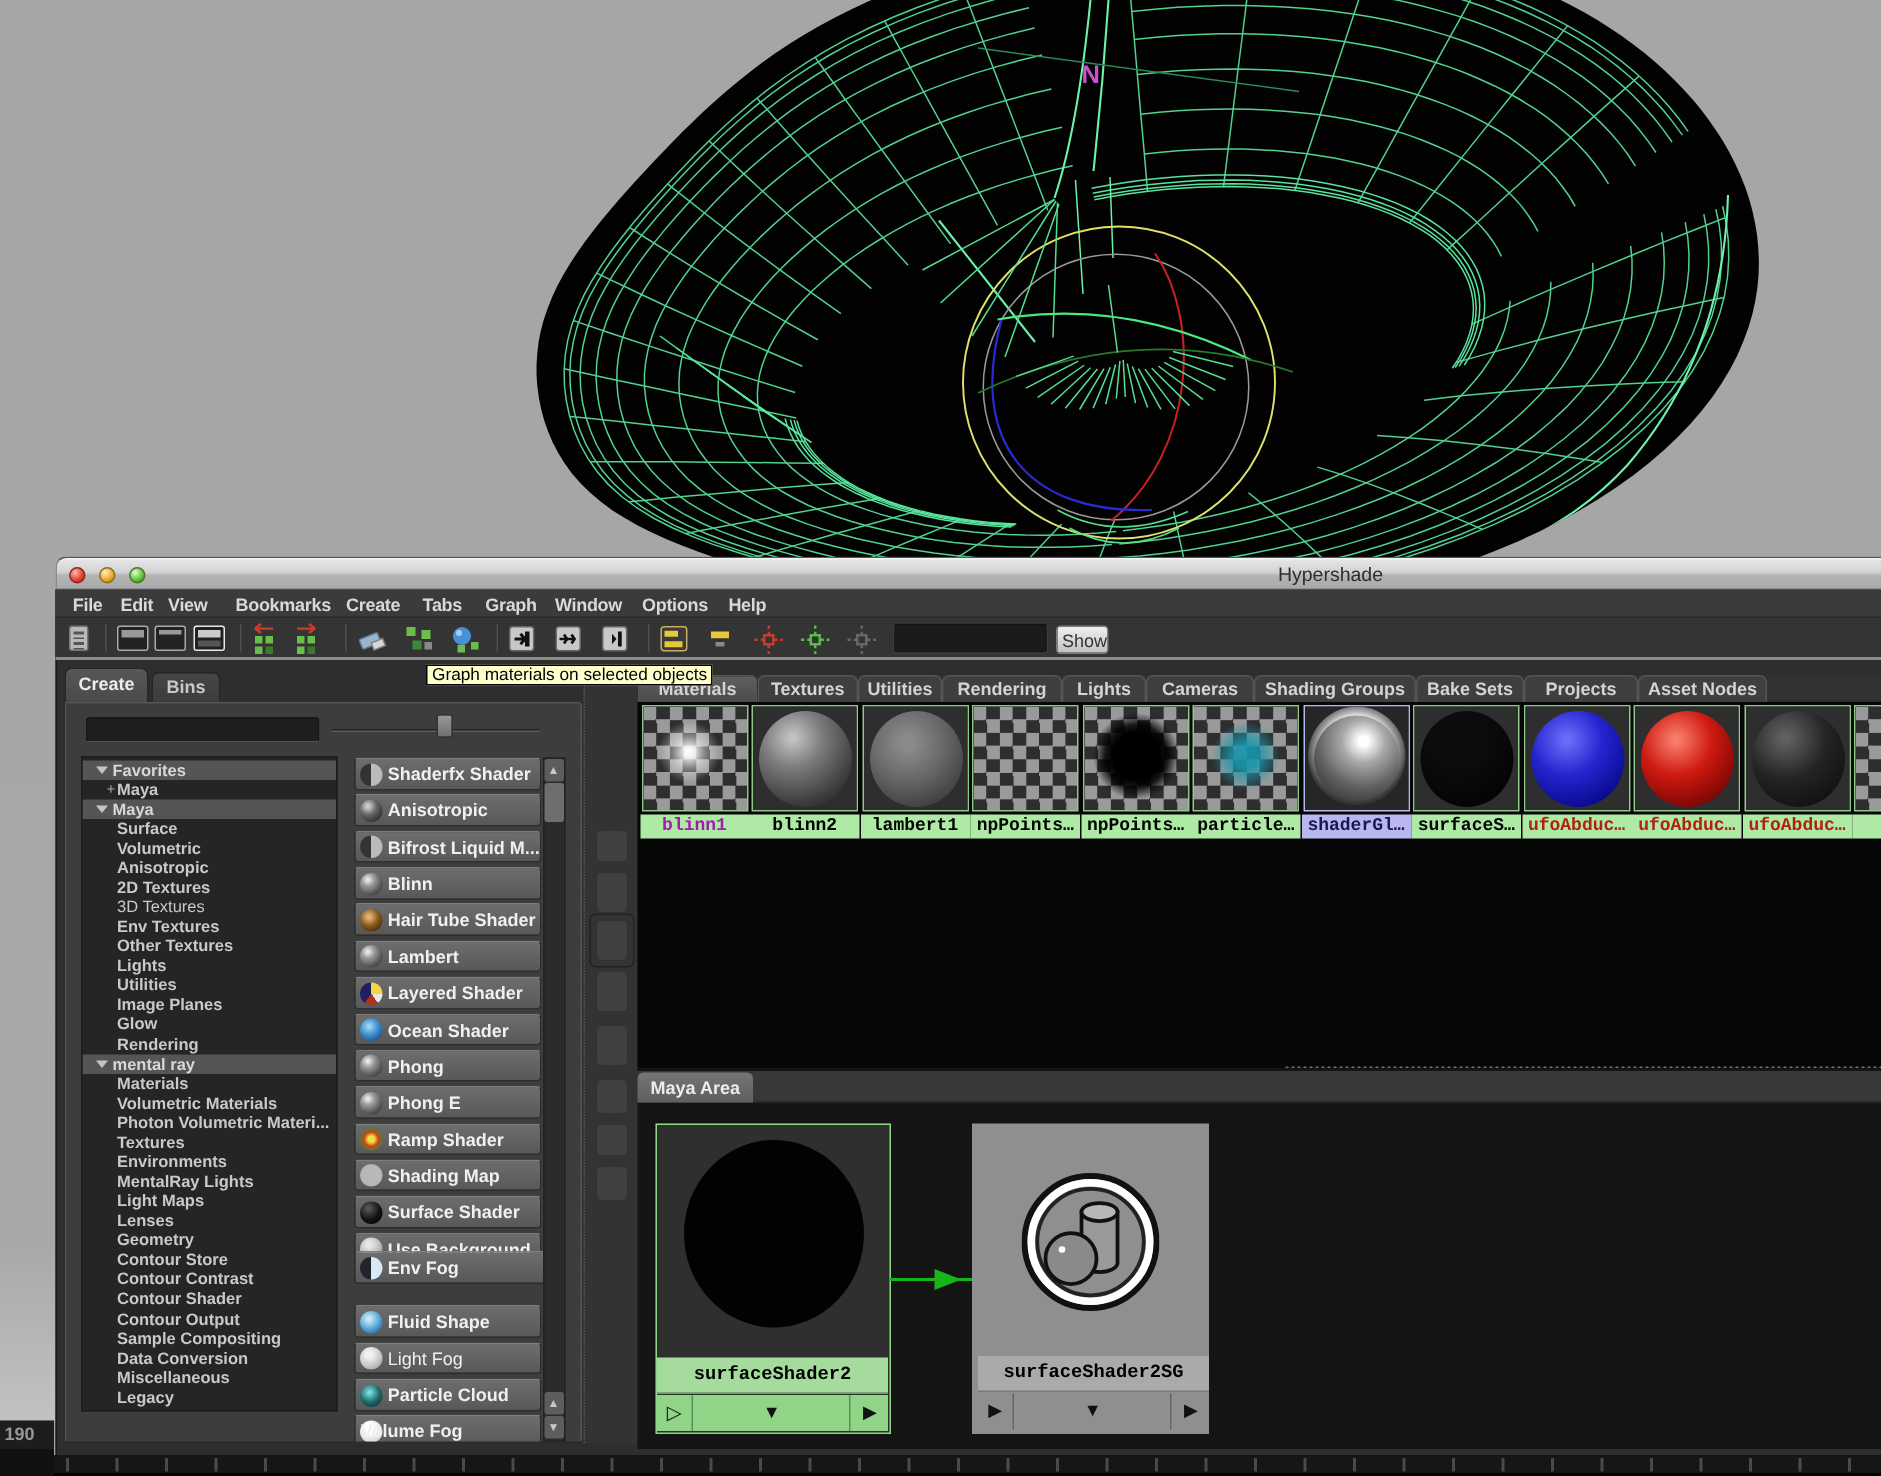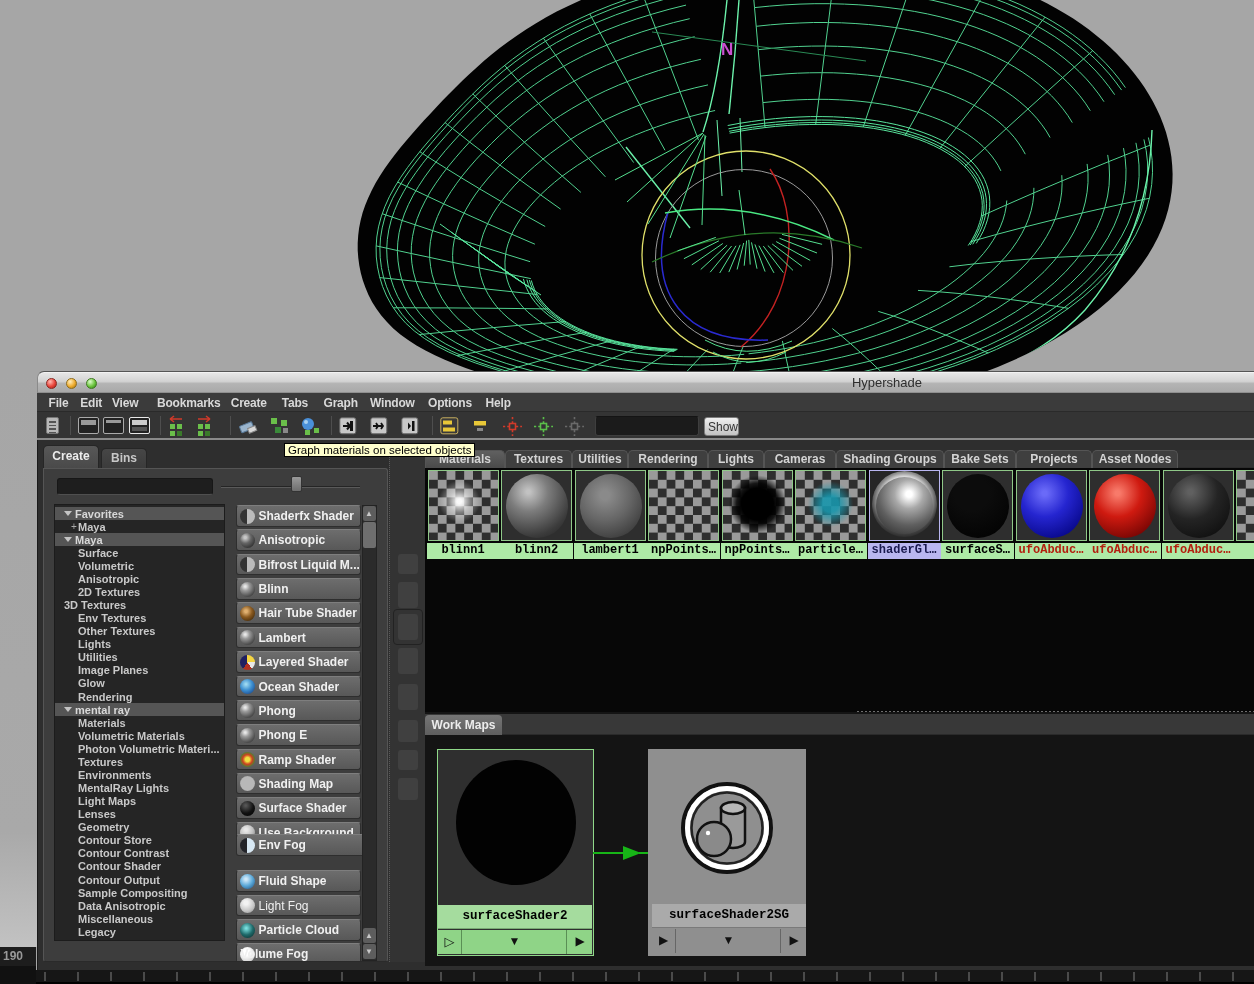--- a/index.html
+++ b/index.html
@@ -313,21 +313,21 @@
           <div class="abs" style="left:20px;top:2.5px;font-size:11px;font-weight:bold;color:#d8d8d8;white-space:nowrap">Favorites</div>
           <div class="abs" style="left:16px;top:15.6px;font-size:10px;color:#aaa">+</div>
           <div class="abs" style="left:23px;top:15.6px;font-size:11px;font-weight:bold;color:#c9c9c9;white-space:nowrap">Maya</div>
           <div class="abs" style="left:0;top:28.1px;width:171px;height:13px;background:#555"></div>
           <div class="abs" style="left:9px;top:32.1px;width:0;height:0;border-left:4.5px solid transparent;border-right:4.5px solid transparent;border-top:5.5px solid #c4c4c4"></div>
           <div class="abs" style="left:20px;top:28.6px;font-size:11px;font-weight:bold;color:#d8d8d8;white-space:nowrap">Maya</div>
           <div class="abs" style="left:23px;top:41.7px;font-size:11px;font-weight:bold;color:#c9c9c9;white-space:nowrap">Surface</div>
           <div class="abs" style="left:23px;top:54.8px;font-size:11px;font-weight:bold;color:#c9c9c9;white-space:nowrap">Volumetric</div>
           <div class="abs" style="left:23px;top:67.8px;font-size:11px;font-weight:bold;color:#c9c9c9;white-space:nowrap">Anisotropic</div>
           <div class="abs" style="left:23px;top:80.9px;font-size:11px;font-weight:bold;color:#c9c9c9;white-space:nowrap">2D Textures</div>
-          <div class="abs" style="left:9px;top:94.0px;font-size:11px;font-weight:bold;color:#c9c9c9;white-space:nowrap">3D Textures</div>
+          <div class="abs" style="left:23px;top:94.0px;font-size:11px;font-weight:normal;color:#c9c9c9;white-space:nowrap">3D Textures</div>
           <div class="abs" style="left:23px;top:107.1px;font-size:11px;font-weight:bold;color:#c9c9c9;white-space:nowrap">Env Textures</div>
           <div class="abs" style="left:23px;top:120.1px;font-size:11px;font-weight:bold;color:#c9c9c9;white-space:nowrap">Other Textures</div>
           <div class="abs" style="left:23px;top:133.2px;font-size:11px;font-weight:bold;color:#c9c9c9;white-space:nowrap">Lights</div>
           <div class="abs" style="left:23px;top:146.3px;font-size:11px;font-weight:bold;color:#c9c9c9;white-space:nowrap">Utilities</div>
           <div class="abs" style="left:23px;top:159.3px;font-size:11px;font-weight:bold;color:#c9c9c9;white-space:nowrap">Image Planes</div>
           <div class="abs" style="left:23px;top:172.4px;font-size:11px;font-weight:bold;color:#c9c9c9;white-space:nowrap">Glow</div>
           <div class="abs" style="left:23px;top:185.5px;font-size:11px;font-weight:bold;color:#c9c9c9;white-space:nowrap">Rendering</div>
           <div class="abs" style="left:0;top:198.1px;width:171px;height:13px;background:#555"></div>
           <div class="abs" style="left:9px;top:202.1px;width:0;height:0;border-left:4.5px solid transparent;border-right:4.5px solid transparent;border-top:5.5px solid #c4c4c4"></div>
           <div class="abs" style="left:20px;top:198.6px;font-size:11px;font-weight:bold;color:#d8d8d8;white-space:nowrap">mental ray</div>
@@ -338,21 +338,21 @@
           <div class="abs" style="left:23px;top:263.9px;font-size:11px;font-weight:bold;color:#c9c9c9;white-space:nowrap">Environments</div>
           <div class="abs" style="left:23px;top:277.0px;font-size:11px;font-weight:bold;color:#c9c9c9;white-space:nowrap">MentalRay Lights</div>
           <div class="abs" style="left:23px;top:290.0px;font-size:11px;font-weight:bold;color:#c9c9c9;white-space:nowrap">Light Maps</div>
           <div class="abs" style="left:23px;top:303.1px;font-size:11px;font-weight:bold;color:#c9c9c9;white-space:nowrap">Lenses</div>
           <div class="abs" style="left:23px;top:316.2px;font-size:11px;font-weight:bold;color:#c9c9c9;white-space:nowrap">Geometry</div>
           <div class="abs" style="left:23px;top:329.2px;font-size:11px;font-weight:bold;color:#c9c9c9;white-space:nowrap">Contour Store</div>
           <div class="abs" style="left:23px;top:342.3px;font-size:11px;font-weight:bold;color:#c9c9c9;white-space:nowrap">Contour Contrast</div>
           <div class="abs" style="left:23px;top:355.4px;font-size:11px;font-weight:bold;color:#c9c9c9;white-space:nowrap">Contour Shader</div>
           <div class="abs" style="left:23px;top:368.5px;font-size:11px;font-weight:bold;color:#c9c9c9;white-space:nowrap">Contour Output</div>
           <div class="abs" style="left:23px;top:381.5px;font-size:11px;font-weight:bold;color:#c9c9c9;white-space:nowrap">Sample Compositing</div>
-          <div class="abs" style="left:23px;top:394.6px;font-size:11px;font-weight:bold;color:#c9c9c9;white-space:nowrap">Data Anisotropic</div>
+          <div class="abs" style="left:23px;top:394.6px;font-size:11px;font-weight:bold;color:#c9c9c9;white-space:nowrap">Data Conversion</div>
           <div class="abs" style="left:23px;top:407.7px;font-size:11px;font-weight:bold;color:#c9c9c9;white-space:nowrap">Miscellaneous</div>
           <div class="abs" style="left:23px;top:420.7px;font-size:11px;font-weight:bold;color:#c9c9c9;white-space:nowrap">Legacy</div>
         </div>
 <div class="abs" style="left:191.5px;top:0;width:127px;height:492px;overflow:hidden">
           <div class="abs" style="left:0;top:36.0px;width:125px;height:21.5px;background:linear-gradient(180deg,#6d6d6d,#585858);border:1px solid #2e2e2e;border-top-color:#7e7e7e;border-radius:3px">
             <span class="abs" style="left:3px;top:2.5px;width:15px;height:15px;border-radius:50%;background:linear-gradient(90deg, #333 50%, #bbb 50%)"></span>
             <span class="abs" style="left:22px;top:3px;font-size:12px;font-weight:bold;color:#f0f0f0;white-space:nowrap">Shaderfx Shader</span>
           </div>
           <div class="abs" style="left:0;top:60.4px;width:125px;height:21.5px;background:linear-gradient(180deg,#6d6d6d,#585858);border:1px solid #2e2e2e;border-top-color:#7e7e7e;border-radius:3px">
             <span class="abs" style="left:3px;top:2.5px;width:15px;height:15px;border-radius:50%;background:radial-gradient(circle at 35% 30%, #c8c8c8 8%, #666 40%, #222 90%)"></span>
@@ -455,21 +455,21 @@
         <div class="abs" style="left:411px;top:0;width:108px;height:18px;background:#3f3f3f;border:1px solid #555;border-bottom:none;border-radius:5px 5px 0 0;color:#d4d4d4;font-size:12px;font-weight:bold;text-align:center;line-height:17px;white-space:nowrap;overflow:hidden">Shading Groups</div>
         <div class="abs" style="left:519px;top:0;width:72px;height:18px;background:#3f3f3f;border:1px solid #555;border-bottom:none;border-radius:5px 5px 0 0;color:#d4d4d4;font-size:12px;font-weight:bold;text-align:center;line-height:17px;white-space:nowrap;overflow:hidden">Bake Sets</div>
         <div class="abs" style="left:591px;top:0;width:76px;height:18px;background:#3f3f3f;border:1px solid #555;border-bottom:none;border-radius:5px 5px 0 0;color:#d4d4d4;font-size:12px;font-weight:bold;text-align:center;line-height:17px;white-space:nowrap;overflow:hidden">Projects</div>
         <div class="abs" style="left:667px;top:0;width:86px;height:18px;background:#3f3f3f;border:1px solid #555;border-bottom:none;border-radius:5px 5px 0 0;color:#d4d4d4;font-size:12px;font-weight:bold;text-align:center;line-height:17px;white-space:nowrap;overflow:hidden">Asset Nodes</div>
       </div>
 <div class="abs" style="left:388px;top:97px;width:842px;height:244px;background:#070707;overflow:hidden">
         <div class="abs" style="left:2.5px;top:2px;width:71px;height:71px;border:1px solid #8fc888;overflow:hidden">
           <div class="abs" style="left:0;top:0;width:100%;height:100%;background:repeating-conic-gradient(#2e2e2e 0% 25%, #9a9a9a 0% 50%) 0 0/17.6px 17.6px;"></div>
           <div class="abs" style="left:0;top:0;width:100%;height:100%;background:radial-gradient(circle at 44% 44%, rgba(255,255,255,0.95) 4%, rgba(255,255,255,0.4) 20%, rgba(255,255,255,0) 38%)"></div>
         </div>
-        <div class="abs" style="left:1.5px;top:75px;width:73px;height:16px;background:#aeeaa6;font-family:'Liberation Mono',monospace;font-size:12px;font-weight:bold;color:#000000;text-align:center;line-height:15px;white-space:nowrap;overflow:hidden">blinn1</div>
+        <div class="abs" style="left:1.5px;top:75px;width:73px;height:16px;background:#aeeaa6;font-family:'Liberation Mono',monospace;font-size:12px;font-weight:bold;color:#a21caf;text-align:center;line-height:15px;white-space:nowrap;overflow:hidden">blinn1</div>
         <div class="abs" style="left:76.0px;top:2px;width:71px;height:71px;border:1px solid #8fc888;overflow:hidden">
           <div class="abs" style="left:0;top:0;width:100%;height:100%;background:#2e2e2e"></div>
           <div class="abs" style="left:4px;top:3px;width:62px;height:64px;border-radius:50%;background:radial-gradient(circle at 36% 28%, #c2c2c2 3%, #7d7d7d 32%, #3c3c3c 72%, #1d1d1d 100%)"></div>
         </div>
         <div class="abs" style="left:75.0px;top:75px;width:73px;height:16px;background:#aeeaa6;font-family:'Liberation Mono',monospace;font-size:12px;font-weight:bold;color:#000;text-align:center;line-height:15px;white-space:nowrap;overflow:hidden">blinn2</div>
         <div class="abs" style="left:149.5px;top:2px;width:71px;height:71px;border:1px solid #8fc888;overflow:hidden">
           <div class="abs" style="left:0;top:0;width:100%;height:100%;background:#2e2e2e"></div>
           <div class="abs" style="left:4px;top:3px;width:62px;height:64px;border-radius:50%;background:radial-gradient(circle at 40% 33%, #8a8a8a 8%, #666666 45%, #333333 90%)"></div>
         </div>
         <div class="abs" style="left:148.5px;top:75px;width:73px;height:16px;background:#aeeaa6;font-family:'Liberation Mono',monospace;font-size:12px;font-weight:bold;color:#000;text-align:center;line-height:15px;white-space:nowrap;overflow:hidden">lambert1</div>
@@ -514,21 +514,21 @@
         </div>
         <div class="abs" style="left:736.5px;top:75px;width:73px;height:16px;background:#aeeaa6;font-family:'Liberation Mono',monospace;font-size:12px;font-weight:bold;color:#b3200f;text-align:center;line-height:15px;white-space:nowrap;overflow:hidden">ufoAbduc…</div>
         <div class="abs" style="left:811.0px;top:2px;width:71px;height:71px;border:1px solid #8fc888;overflow:hidden">
           <div class="abs" style="left:0;top:0;width:100%;height:100%;background:repeating-conic-gradient(#2e2e2e 0% 25%, #9a9a9a 0% 50%) 0 0/17.6px 17.6px;"></div>
         </div>
         <div class="abs" style="left:810.0px;top:75px;width:73px;height:16px;background:#aeeaa6;font-family:'Liberation Mono',monospace;font-size:12px;font-weight:bold;color:#b3200f;text-align:center;line-height:15px;white-space:nowrap;overflow:hidden">ufo</div>
         <div class="abs" style="left:432px;top:243px;width:410px;height:1px;border-top:2px dotted #6e6e6e"></div>
       </div>
 <div class="abs" style="left:388px;top:341px;width:842px;height:254px;background:#141414">
 <div class="abs" style="left:0;top:2px;width:842px;height:21px;background:#383838;border-bottom:1px solid #2a2a2a">
-          <div class="abs" style="left:0;top:1px;width:77px;height:20px;background:linear-gradient(180deg,#757575,#5f5f5f);border-radius:4px 4px 0 0;color:#ececec;font-size:12px;font-weight:bold;text-align:center;line-height:20px">Work Maps</div>
+          <div class="abs" style="left:0;top:1px;width:77px;height:20px;background:linear-gradient(180deg,#757575,#5f5f5f);border-radius:4px 4px 0 0;color:#ececec;font-size:12px;font-weight:bold;text-align:center;line-height:20px">Maya Area</div>
         </div>
 <div class="abs" style="left:12px;top:36.5px;width:157px;height:207px;border:1.5px solid #8fd889;background:#2f2f2f">
           <div class="abs" style="left:18px;top:10px;width:120px;height:125px;border-radius:50%;background:#020202"></div>
           <div class="abs" style="left:0;top:155px;width:154px;height:24px;background:#a5dc9e;border-bottom:1px solid #79a974;font-family:'Liberation Mono',monospace;font-size:12.5px;font-weight:bold;color:#000;text-align:center;line-height:23px">surfaceShader2</div>
           <div class="abs" style="left:0;top:180px;width:154px;height:24px;background:#8fd487">
             <div class="abs" style="left:0;top:0;width:24px;height:24px;border-right:1px solid #5a8f55;font-size:13px;color:#111;text-align:center;line-height:23px">▷</div>
             <div class="abs" style="left:25px;top:0;width:104px;height:24px;border-right:1px solid #5a8f55;font-size:12px;color:#111;text-align:center;line-height:23px">▼</div>
             <div class="abs" style="left:130px;top:0;width:24px;height:24px;font-size:12px;color:#111;text-align:center;line-height:23px">▶</div>
           </div>
         </div>

